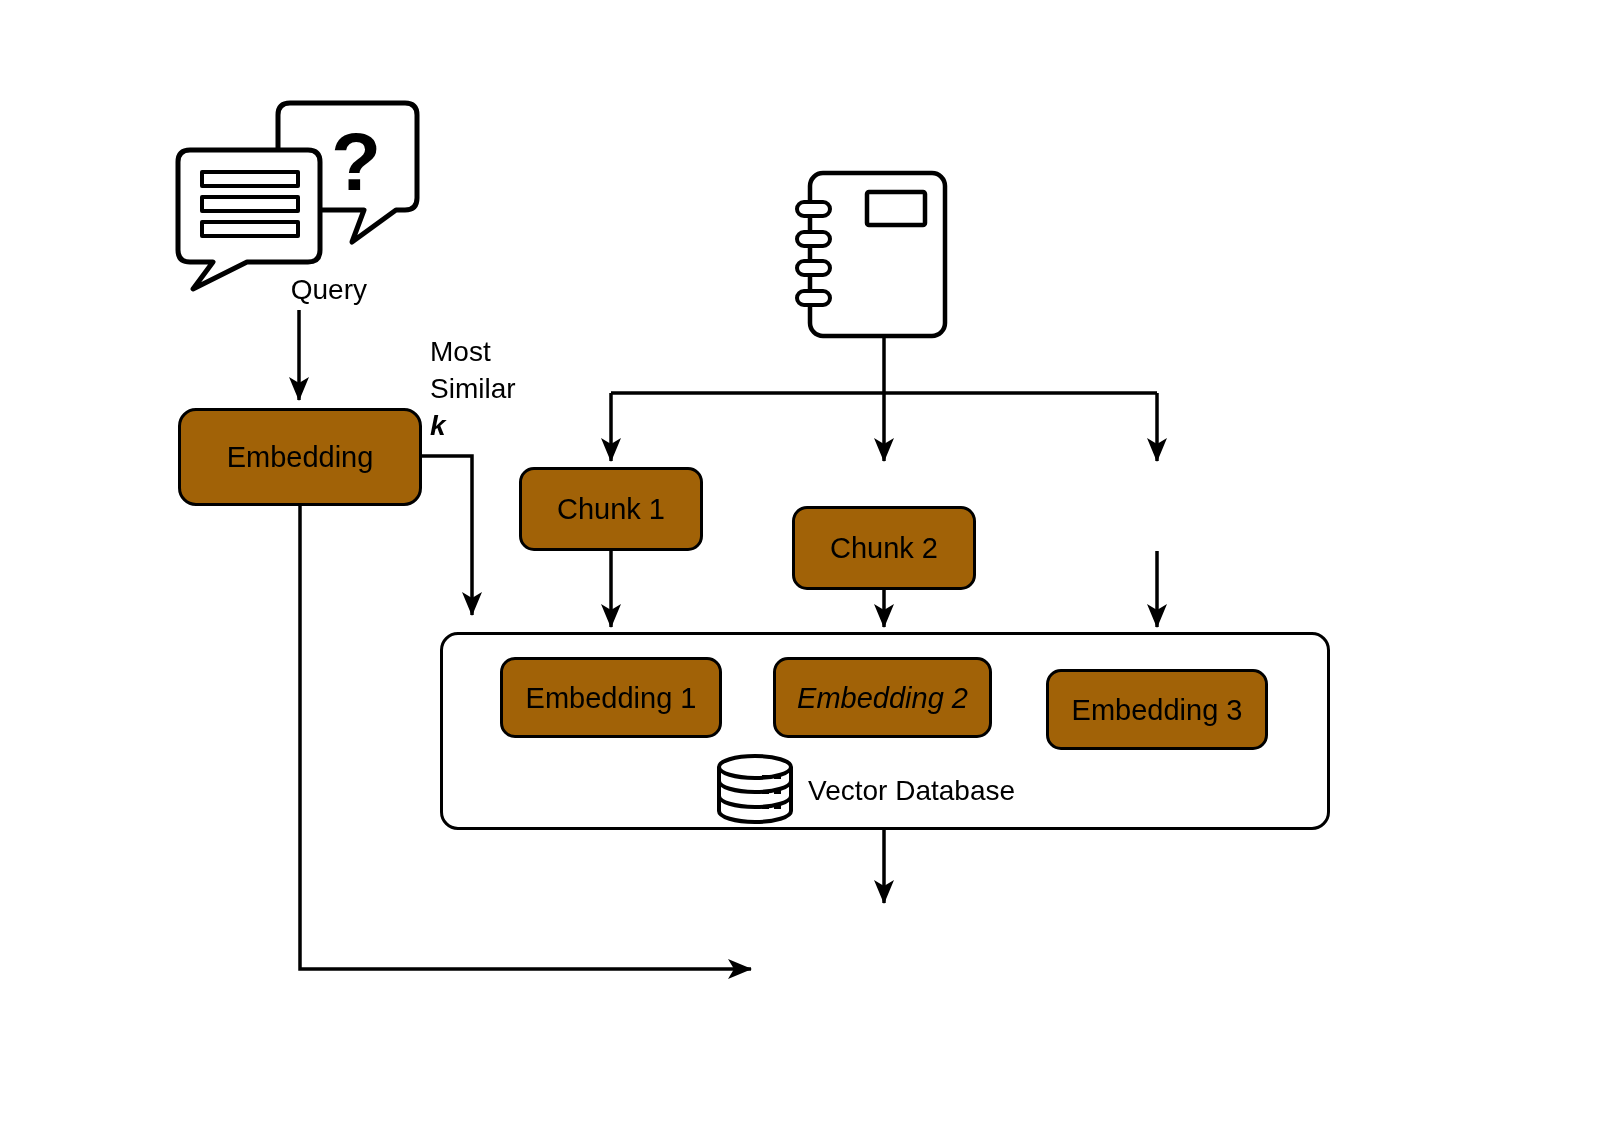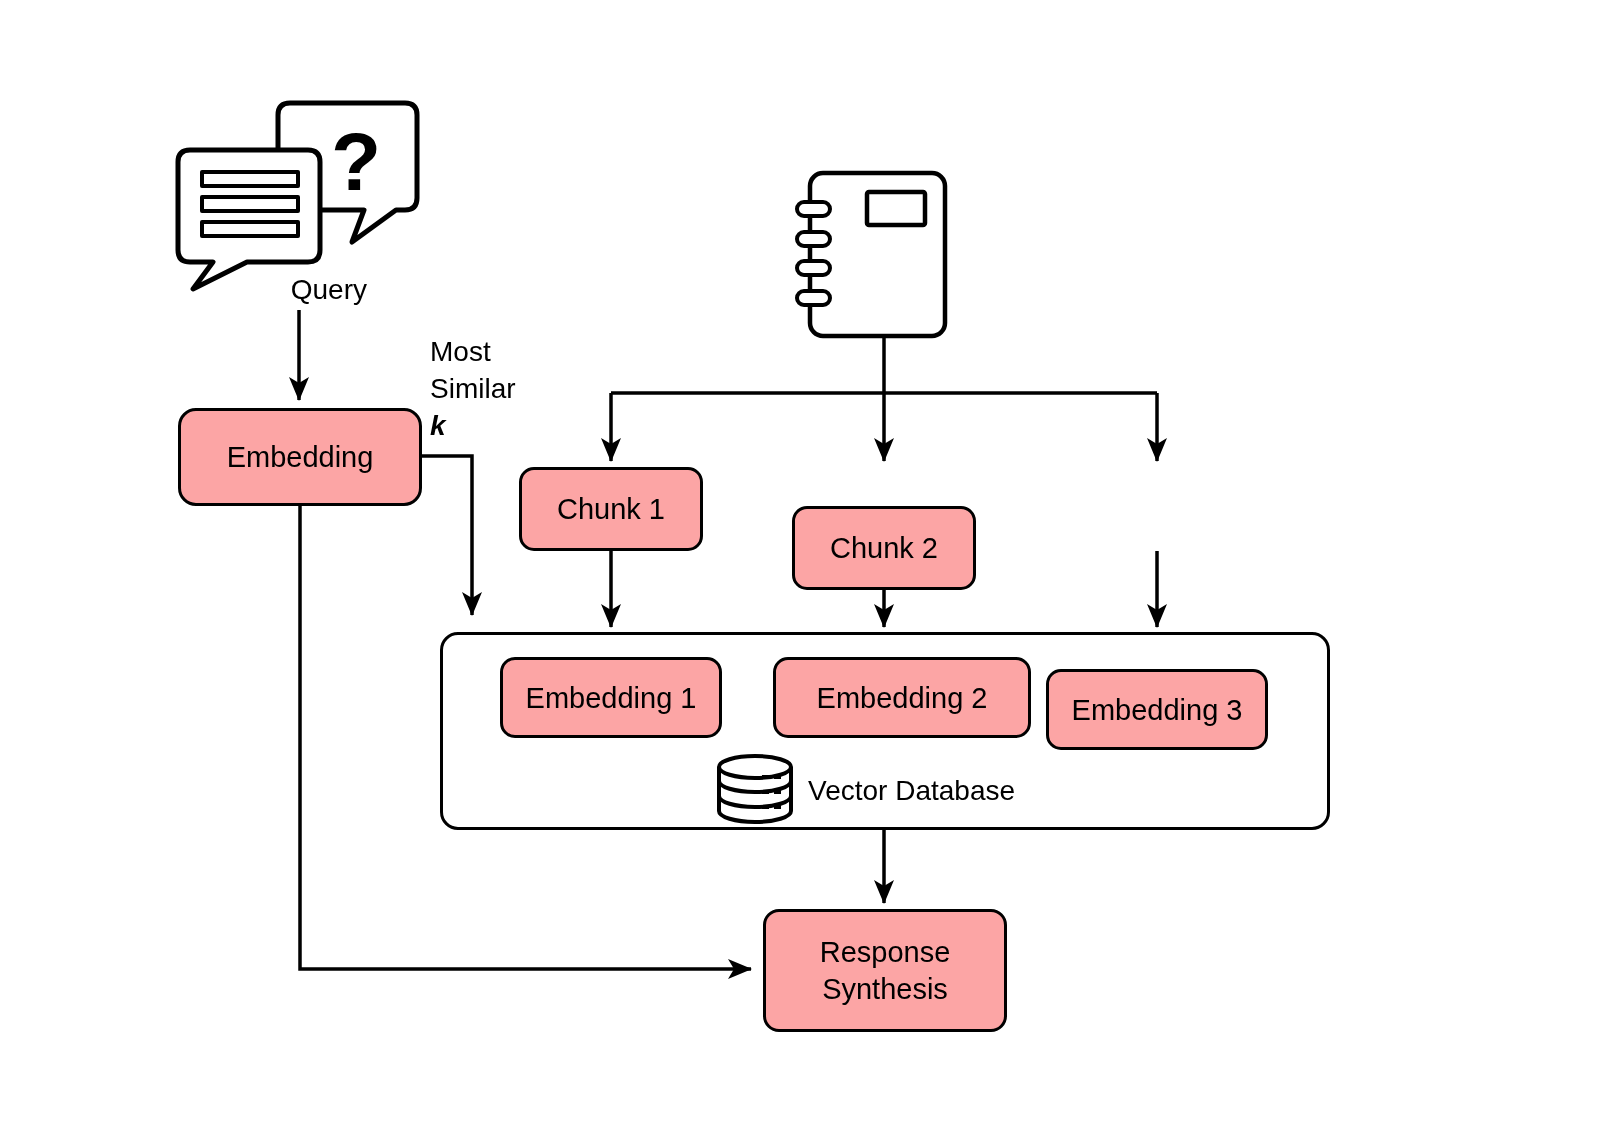--- a/index.html
+++ b/index.html
@@ -3,21 +3,21 @@
 <meta charset="utf-8">
 <style>
   html,body{margin:0;padding:0;background:#ffffff;}
   .canvas{
     position:relative;width:1600px;height:1129px;background:#ffffff;
     font-family:"Liberation Sans",sans-serif;color:#000000;overflow:hidden;
   }
   svg.layer{position:absolute;left:0;top:0;}
   .box{
     position:absolute;box-sizing:border-box;border:3.5px solid #000;
-    border-radius:15px;background:#fca5a5;display:flex;flex-direction:column;
+    border-radius:15px;background:#a16207;display:flex;flex-direction:column;
     align-items:center;justify-content:center;text-align:center;
     font-size:29px;line-height:36px;color:#000;
   }
   .box.container-box{background:transparent;border-radius:18px;}
   .label{position:absolute;font-size:28px;line-height:37px;color:#000;white-space:nowrap;}
   .label.centered{text-align:center;}
   .k-italic{font-style:italic;font-weight:bold;}
   .lbl-line{display:block;}
 </style>
 </head>
@@ -102,25 +102,21 @@
   <div class="box" style="left:519px;top:467px;width:184px;height:84px;">
     <span>Chunk 1</span>
   </div>
   <div class="box" style="left:792px;top:467px;width:184px;height:84px;margin-top:39px;">
     <span>Chunk 2</span>
   </div>
 
   <div class="box" style="left:500px;top:657px;width:222px;height:81px;">
     <span>Embedding 1</span>
   </div>
-  <div class="box" style="left:773px;top:657px;width:258px;height:81px;">
+  <div class="box" style="left:773px;top:657px;width:219px;height:81px;font-style:italic;">
     <span>Embedding 2</span>
   </div>
   <div class="box" style="left:1046px;top:657px;width:222px;height:81px;margin-top:12px;">
     <span>Embedding 3</span>
   </div>
 
-  <div class="box" style="left:763px;top:909px;width:244px;height:123px;border-radius:16px;line-height:37px;">
-    <span class="lbl-line">Response</span>
-    <span class="lbl-line">Synthesis</span>
-  </div>
 
 </div>
 
 </body></html>

